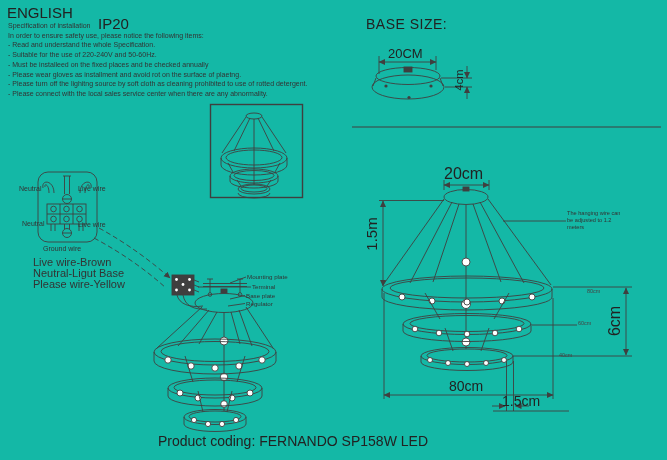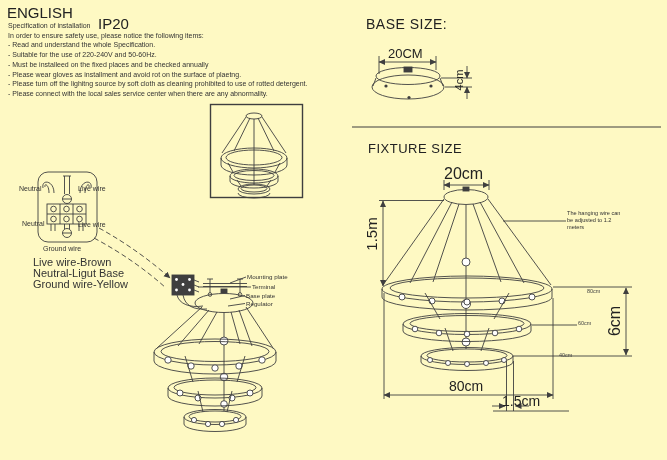--- a/index.html
+++ b/index.html
@@ -1,17 +1,17 @@
 <!DOCTYPE html>
 <html><head>
 <meta charset="utf-8">
 <style>
   html,body{margin:0;padding:0;background:#e8e8e8;}
   .page{
-    position:relative;width:667px;height:460px;background:#fef9c3;
+    position:relative;width:667px;height:460px;background:#14b8a6;
     font-family:"Liberation Sans",sans-serif;color:#2d2d2d;overflow:hidden;
   }
   .abs{position:absolute;white-space:nowrap;}
   .rot{position:absolute;white-space:nowrap;transform:translate(-50%,-50%) rotate(-90deg);}
   .hdr{font-size:15px;color:#222;}
   .spec{position:absolute;left:8px;top:21px;font-size:7px;line-height:9.7px;color:#333;letter-spacing:0;}
   .tiny{font-size:7px;color:#333;}
   .codes{position:absolute;left:33px;top:257px;font-size:11px;line-height:11px;color:#333;}
   .plbl{font-size:6.2px;color:#333;}
   .sect{font-size:14px;color:#222;letter-spacing:0.5px;}
@@ -300,44 +300,44 @@
 
   <div class="abs tiny" style="left:19px;top:185px;">Neutral</div>
   <div class="abs tiny" style="left:78px;top:185px;">Live wire</div>
   <div class="abs tiny" style="left:22px;top:220px;">Neutral</div>
   <div class="abs tiny" style="left:78px;top:221px;">Live wire</div>
   <div class="abs tiny" style="left:43px;top:245px;">Ground wire</div>
 
   <div class="codes">
     <div>Live wire-Brown</div>
     <div>Neutral-Ligut Base</div>
-    <div>Ground wire-Yellow</div>
+    <div>Please wire-Yellow</div>
   </div>
 
   <div class="abs plbl" style="left:247px;top:273px;">Mounting plate</div>
   <div class="abs plbl" style="left:252px;top:283px;">Terminal</div>
   <div class="abs plbl" style="left:246px;top:292px;">Base plate</div>
   <div class="abs plbl" style="left:246px;top:300px;">Regulator</div>
 
   <div class="abs sect" style="left:366px;top:16px;">BASE SIZE:</div>
   <div class="abs dim-sm" style="left:388px;top:46px;">20CM</div>
   <div class="rot" style="left:459px;top:80px;font-size:11px;color:#222;">4cm</div>
 
-  <div class="abs sect" style="left:368px;top:141px;font-size:13px;">FIXTURE SIZE</div>
   <div class="abs dim-lg" style="left:444px;top:165px;">20cm</div>
   <div class="rot dim-md" style="left:371px;top:234px;font-size:15px;">1.5m</div>
 
   <div class="note">
     <div>The hanging wire can</div>
     <div>be adjusted to 1.2</div>
     <div>meters</div>
   </div>
 
   <div class="abs rlbl" style="left:587px;top:288px;">80cm</div>
   <div class="abs rlbl" style="left:578px;top:320px;">60cm</div>
   <div class="abs rlbl" style="left:559px;top:352px;">40cm</div>
 
   <div class="rot dim-lg" style="left:615px;top:321px;">6cm</div>
   <div class="abs dim-md" style="left:449px;top:378px;">80cm</div>
   <div class="abs dim-md" style="left:502px;top:393px;">1.5cm</div>
 
+  <div class="abs footer" style="left:158px;top:433px;">Product coding: FERNANDO SP158W LED</div>
 
 </div>
 
 </body></html>

